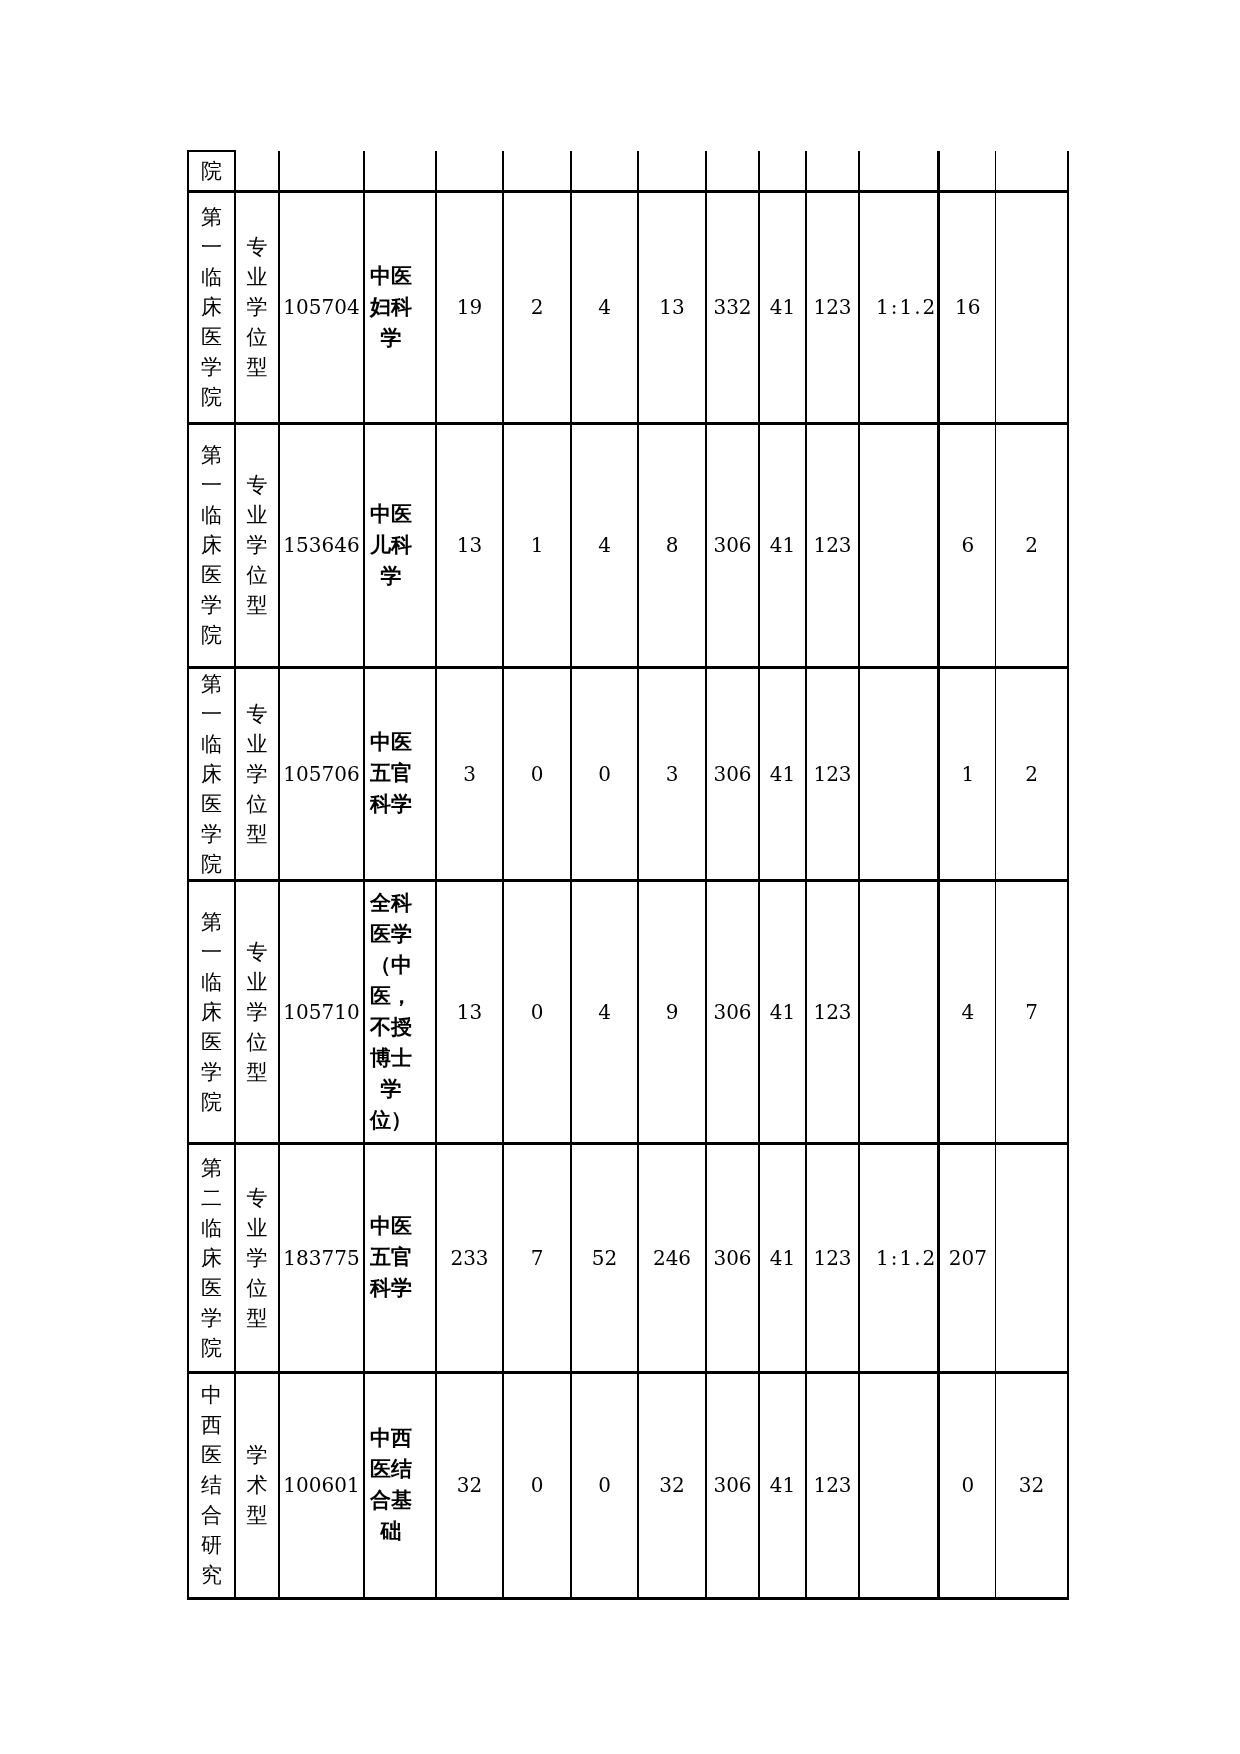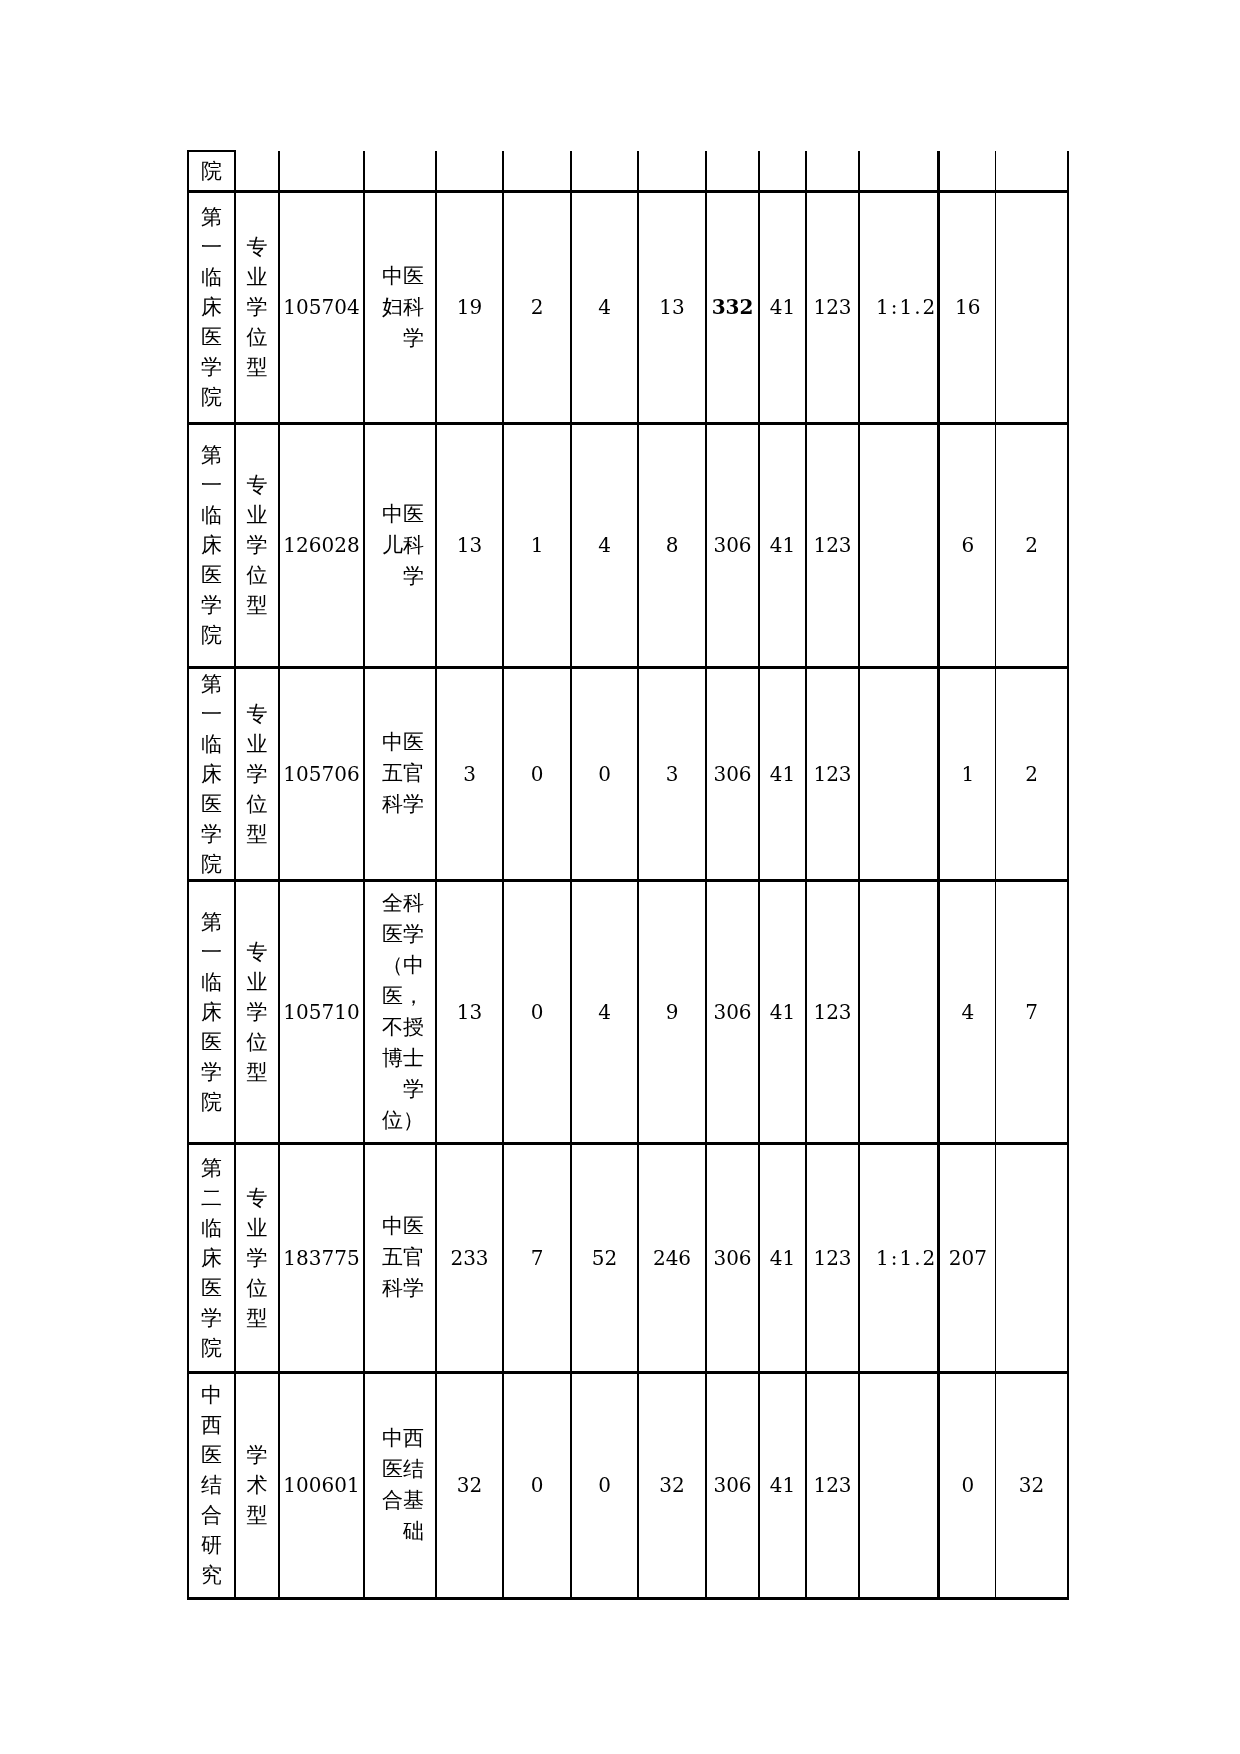--- a/index.html
+++ b/index.html
@@ -51,27 +51,27 @@
   #data-rows tr:nth-child(2) { height:244px; }
   #data-rows tr:nth-child(3) { height:210px; }
   #data-rows tr:nth-child(4) { height:263px; }
   #data-rows tr:nth-child(5) { height:229px; }
   #data-rows tr:nth-child(6) { height:226px; }
 
   .vtext { display:inline-block; }
   .vchar { display:block; line-height:30px; height:30px; text-align:center; }
 
   td.code-cell, td.value-cell { font-size:20px; font-family:"DejaVu Serif","Liberation Serif",serif; }
-  td.value-cell.bold { font-weight:bold;margin-left:18px; }
+  td.value-cell.bold { font-weight:normal;margin-left:18px; }
   td.value-cell.ratio { letter-spacing:2px;padding-left:16px; }
 
   .major-text {
-    text-align:right; width:52px; margin-left:7px;
+    text-align:center; width:52px; 
     line-height:31px; font-size:21px;
-    word-break:normal; overflow-wrap:break-word; line-break:strict;
+    word-break:normal; overflow-wrap:break-word; line-break:strict;font-weight:bold;
   }
 </style>
 </head>
 <body>
 
 <div class="page">
   <table class="doc-table">
     <colgroup>
       <col class="c-college">
         <col class="c-type">
@@ -121,21 +121,21 @@
           <td class="cell value-cell bold">332</td>
           <td class="cell value-cell">41</td>
           <td class="cell value-cell">123</td>
           <td class="cell value-cell ratio">1:1.2</td>
           <td class="cell value-cell">16</td>
           <td class="cell value-cell"></td>
         </tr>
         <tr class="data-row">
     <td class="cell college-cell"><div class="vtext"><div class="vchar">第</div><div class="vchar">一</div><div class="vchar">临</div><div class="vchar">床</div><div class="vchar">医</div><div class="vchar">学</div><div class="vchar">院</div></div></td>
     <td class="cell type-cell"><div class="vtext"><div class="vchar">专</div><div class="vchar">业</div><div class="vchar">学</div><div class="vchar">位</div><div class="vchar">型</div></div></td>
-    <td class="cell code-cell"><span>126028</span></td>
+    <td class="cell code-cell"><span>153646</span></td>
     <td class="cell major-cell">
             <div class="major-text">中医儿科学</div>
           </td>
   <td class="cell value-cell">13</td>
           <td class="cell value-cell">1</td>
           <td class="cell value-cell">4</td>
           <td class="cell value-cell">8</td>
           <td class="cell value-cell">306</td>
           <td class="cell value-cell">41</td>
           <td class="cell value-cell">123</td>

